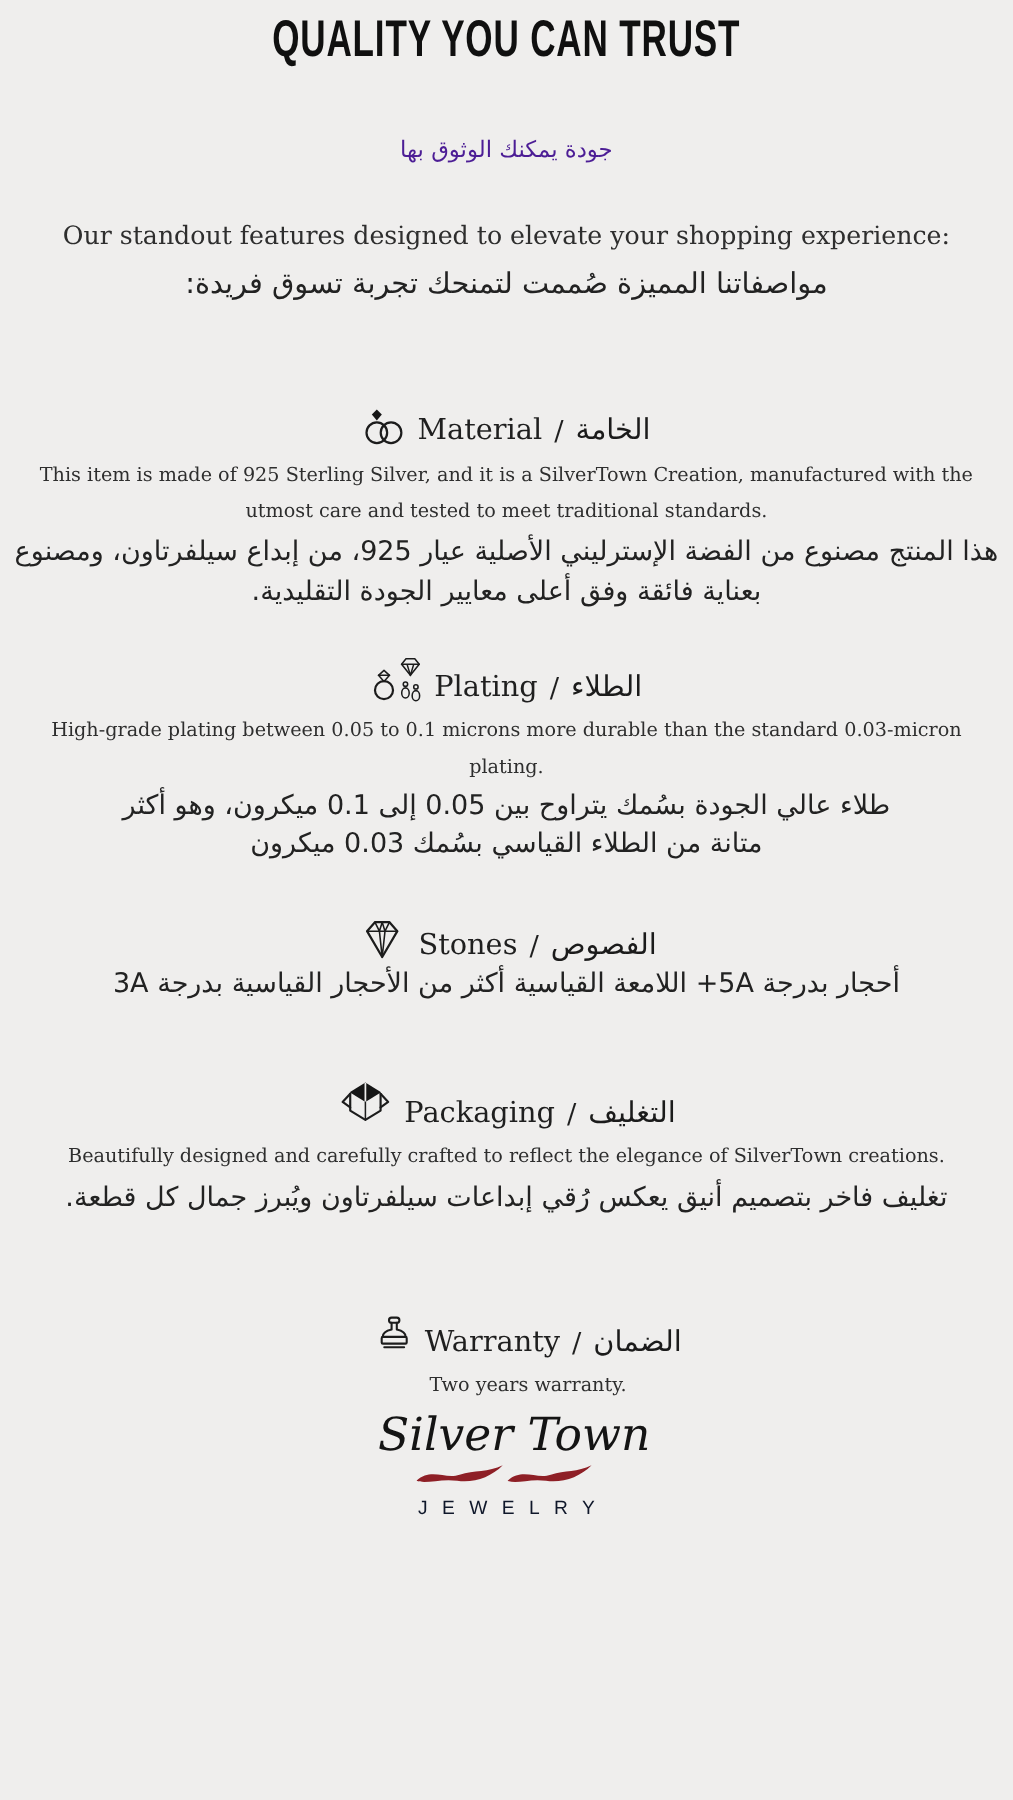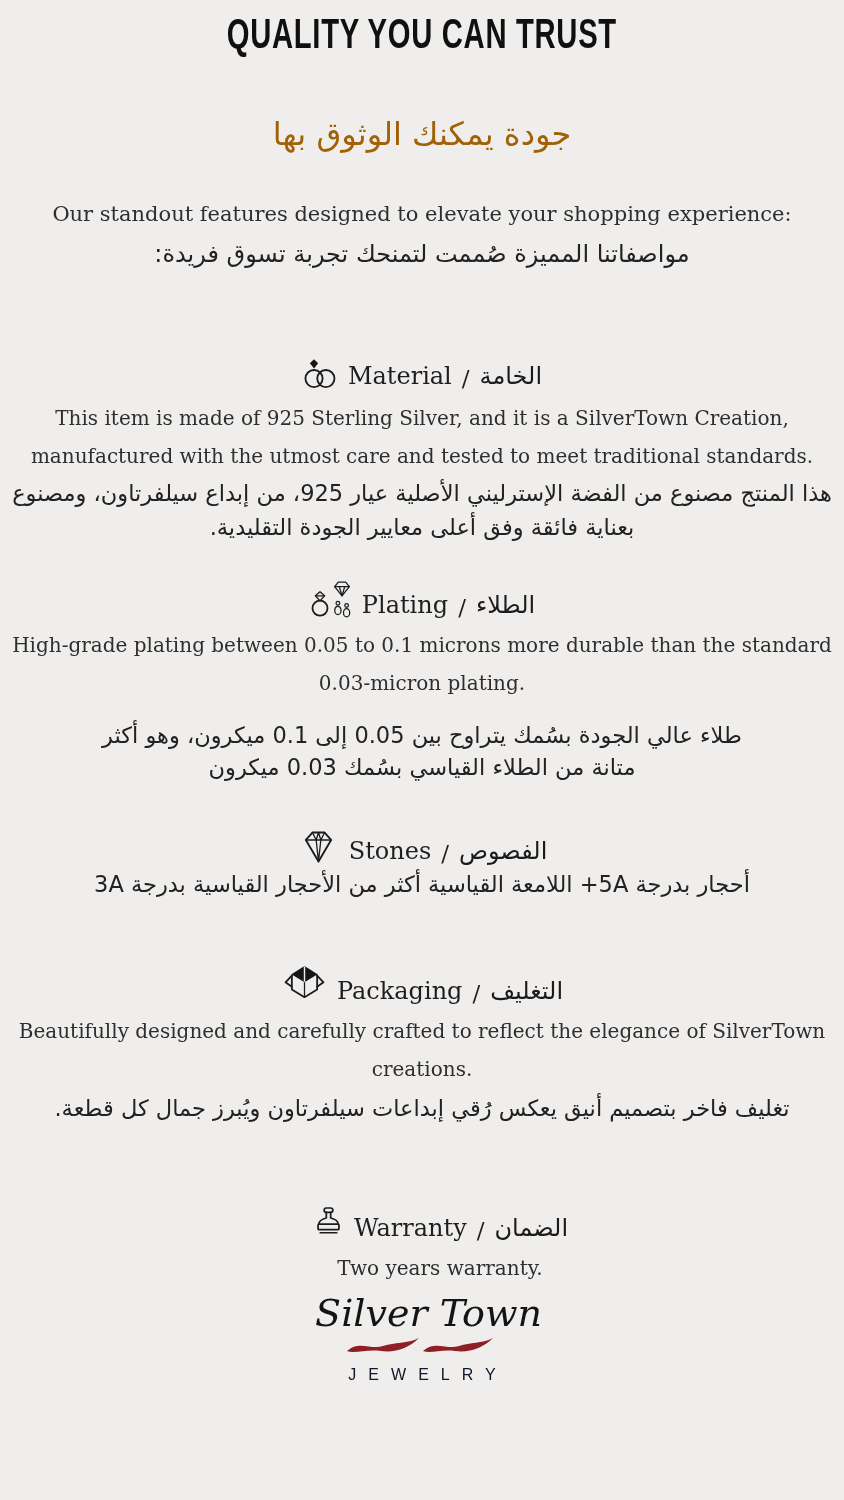--- a/index.html
+++ b/index.html
@@ -26,23 +26,23 @@
     line-height: 0.9;
     letter-spacing: 1px;
     color: #101010;
     transform: scaleX(0.68);
     transform-origin: center;
     white-space: nowrap;
   }
   .ar { font-family: "DejaVu Sans", sans-serif; }
   .subtitle-ar {
     margin: 58px auto 0;
-    font-size: 32px;
+    font-size: 19px;
     line-height: 1.3;
-    color: #a16207;
+    color: #4c1d95;
   }
   .intro-en {
     margin: 44px auto 0;
     font-size: 21px;
     line-height: 1.4;
     color: #2e2e2e;
   }
   .intro-ar {
     margin: 8px auto 0;
     font-size: 24px;
@@ -75,21 +75,21 @@
   .heading-sep { font-size: 23px; color: #1f1f1f; padding: 0 1px; }
   .heading-ar {
     font-family: "DejaVu Sans", sans-serif;
     font-size: 24px;
     color: #1b1b1b;
     line-height: 1.25;
   }
   .body-en {
     max-width: 824px;
     margin: 8px auto 0;
-    font-size: 20px;
+    font-size: 16px;
     line-height: 1.9;
     color: #2e2e2e;
   }
   .body-ar {
     max-width: 824px;
     margin: 2px auto 0;
     font-family: "DejaVu Sans", sans-serif;
     font-size: 22.5px;
     line-height: 1.5;
     color: #222;
@@ -164,21 +164,21 @@
           <ellipse class="ink-thin" cx="31.5" cy="34.5" rx="3.4" ry="4.6"></ellipse>
           <circle class="ink-thin" cx="41" cy="29" r="2"></circle>
           <ellipse class="ink-thin" cx="41" cy="37" rx="3.4" ry="4.6"></ellipse>
         </svg>
       </span>
       <span class="heading-en">Plating</span>
       <span class="heading-sep">/</span>
       <span class="heading-ar" dir="rtl">الطلاء</span>
     </div>
     <p class="body-en" style="margin-top:6px;">High-grade plating between 0.05 to 0.1 microns more durable than the standard 0.03-micron plating.</p>
-    <p class="body-ar" dir="rtl" style="margin-top:18px;">طلاء عالي الجودة بسُمك يتراوح بين 0.05 إلى 0.1 ميكرون، وهو أكثر متانة من الطلاء القياسي بسُمك 0.03 ميكرون</p>
+    <p class="body-ar" dir="rtl" style="margin-top:2px;">طلاء عالي الجودة بسُمك يتراوح بين 0.05 إلى 0.1 ميكرون، وهو أكثر متانة من الطلاء القياسي بسُمك 0.03 ميكرون</p>
   </section>
 
   <section class="sec-stones">
     <div class="heading">
       <span class="icon">
         <svg width="43" height="38" viewBox="0 0 46 40">
           <path class="ink" d="M9.5 12.5 L16.5 4.5 H29.5 L36.5 12.5 L23 35.5 Z"></path>
           <path class="ink-thin" d="M9.5 12.5 H36.5 M16.5 4.5 L20.5 12.5 L23 35.5 M29.5 4.5 L25.5 12.5 L23 35.5 M23 4.5 L20.5 12.5 M23 4.5 L25.5 12.5"></path>
         </svg>
       </span>

